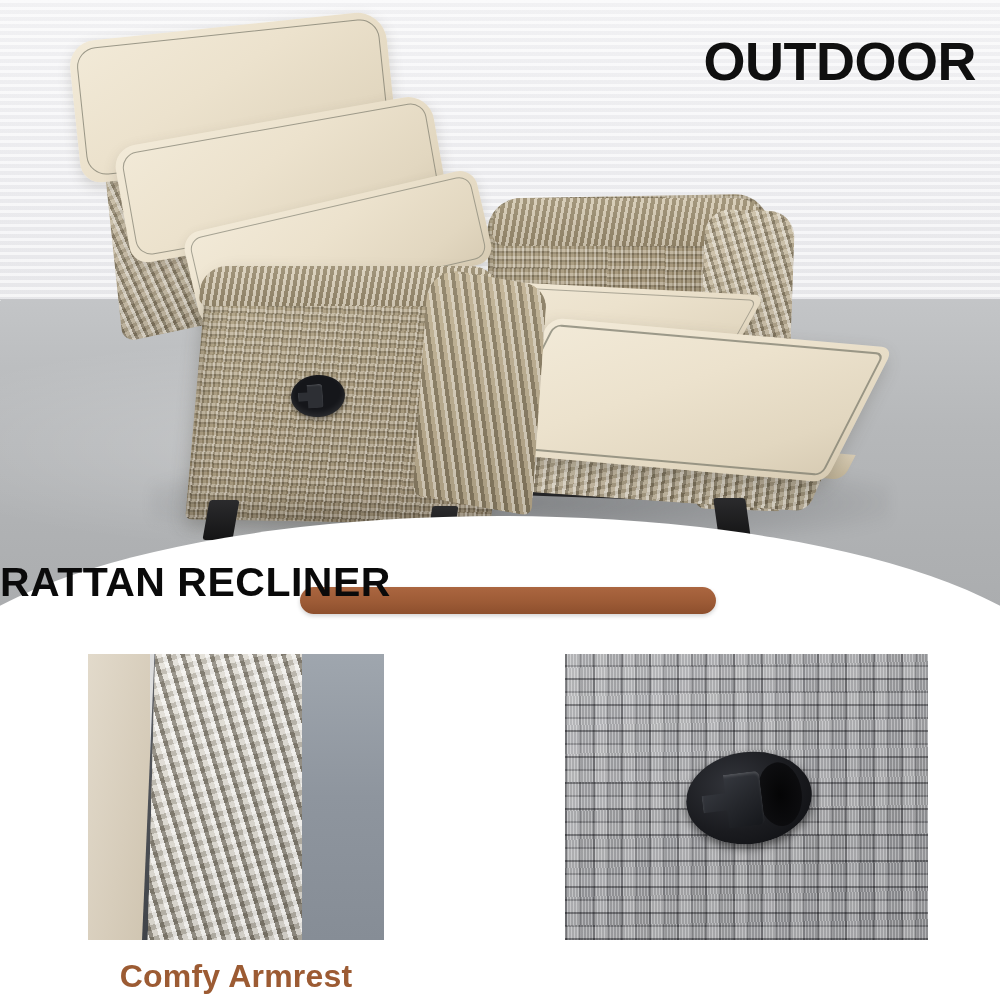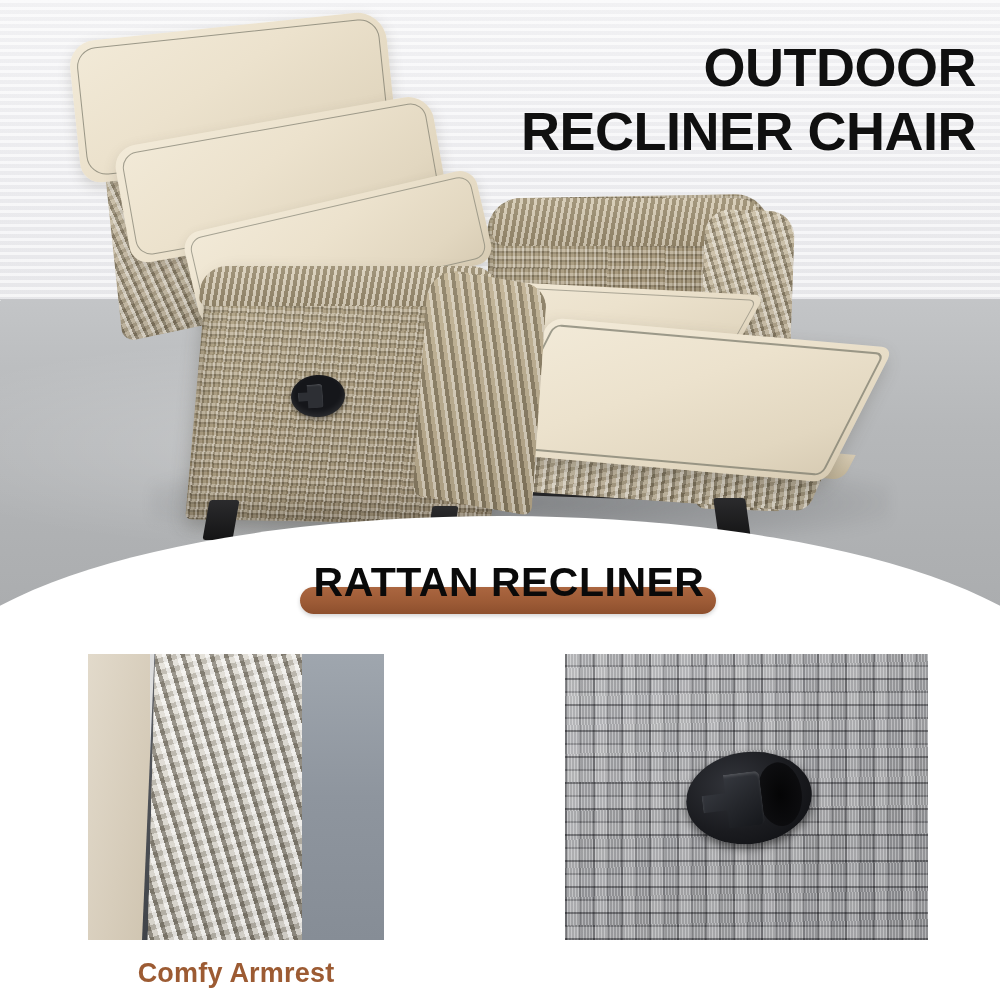--- a/index.html
+++ b/index.html
@@ -209,21 +209,21 @@
   .leg.l3{ left:716px; top:498px; width:32px; height:40px; transform:skewX(8deg); }
   .mech{
     position:absolute; left:470px; top:452px; width:280px; height:46px;
     background:linear-gradient(180deg,#3a3a3c,#1b1b1d);
     transform:skewX(-22deg) rotate(2deg);
     border-radius:4px; opacity:0.92;
   }
 
   
   .headline{
-    position:absolute; right:24px; top:40px;
+    position:absolute; right:24px; top:34px;
     text-align:right;
     line-height:1.0;
     color:#101010;
     font-weight:bold;
     letter-spacing:-0.5px;
     text-shadow:0 1px 2px rgba(255,255,255,0.55);
   }
   .headline .l1{ font-size:54px; display:block; }
   .headline .l2{ font-size:54px; display:block; margin-top:10px; }
 
@@ -241,26 +241,25 @@
 
   
   .pill{
     position:absolute; left:300px; top:587px; width:416px; height:27px;
     background:linear-gradient(180deg,#ab6640 0%,#9d5b36 55%,#8d4f2d 100%);
     border-radius:14px;
     box-shadow:0 2px 4px rgba(0,0,0,0.18);
   }
   .section-title{
     position:absolute; left:0; right:0; top:559px;
-    text-align:center;
+    text-align:left;
     font-size:41px;
     font-weight:bold;
     color:#0a0a0a;
     letter-spacing:0.5px;
-    padding-left:18px;
   }
 
   
   .thumb{
     position:absolute;
     overflow:hidden;
     background:#ddd;
   }
   .thumb.left{ left:88px; top:654px; width:296px; height:286px; }
   .thumb.right{ left:565px; top:654px; width:363px; height:286px; }
@@ -317,21 +316,21 @@
     position:absolute; right:10px; top:14px; width:44px; height:64px;
     background:radial-gradient(ellipse at 50% 50%, #000 0%, #0a0a0c 70%, transparent 100%);
     border-radius:50%/50%;
     opacity:0.85;
   }
 
   
   .caption{
     position:absolute;
     text-align:center;
-    font-size:27px;
+    font-size:32px;
     font-weight:bold;
     color:#9c5b33;
     letter-spacing:0.2px;
   }
   .caption.left{ left:88px; top:958px; width:296px; }
   .caption.right{ left:565px; top:958px; width:363px; }
 </style>
 </head>
 <body>
 
@@ -377,21 +376,20 @@
     <div class="handle-main">
       <div class="lever"></div>
     </div>
 
     <div class="leg l1"></div>
     <div class="leg l2"></div>
     <div class="leg l3"></div>
 
     <div class="headline">
       <span class="l1">OUTDOOR</span>
-      <span class="l2">RECLINER CHAIR</span>
     </div>
   </div>
 
   <div class="dome"></div>
   <div class="dome-fill"></div>
 
   <div class="pill"></div>
   <div class="section-title">RATTAN RECLINER</div>
 
   <div class="thumb left">

